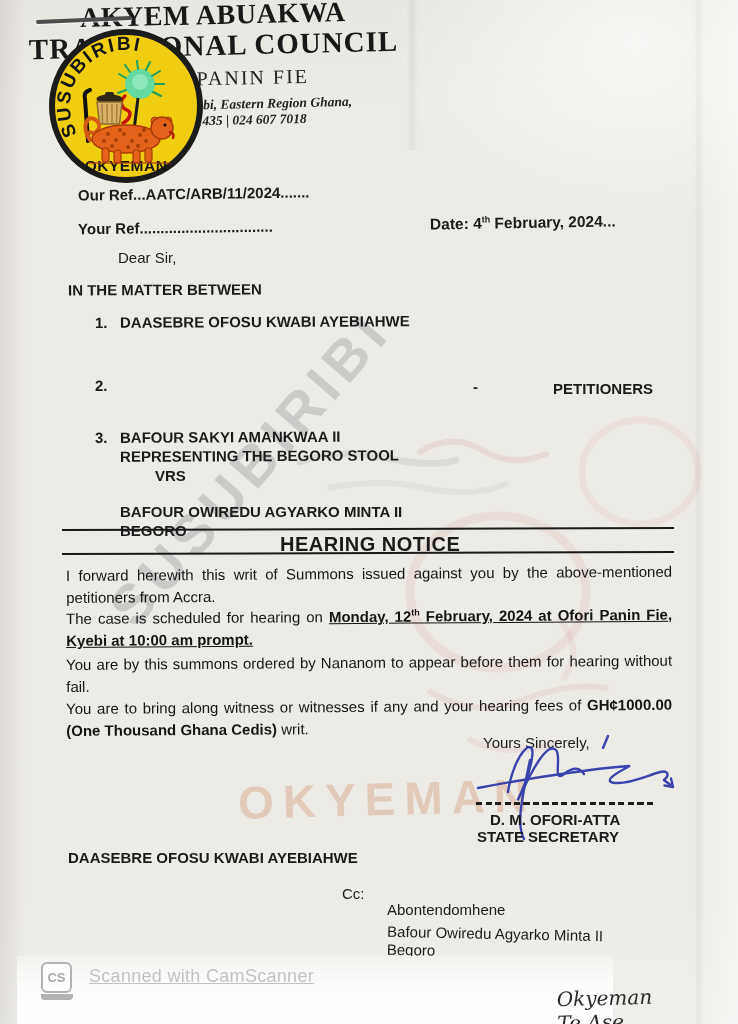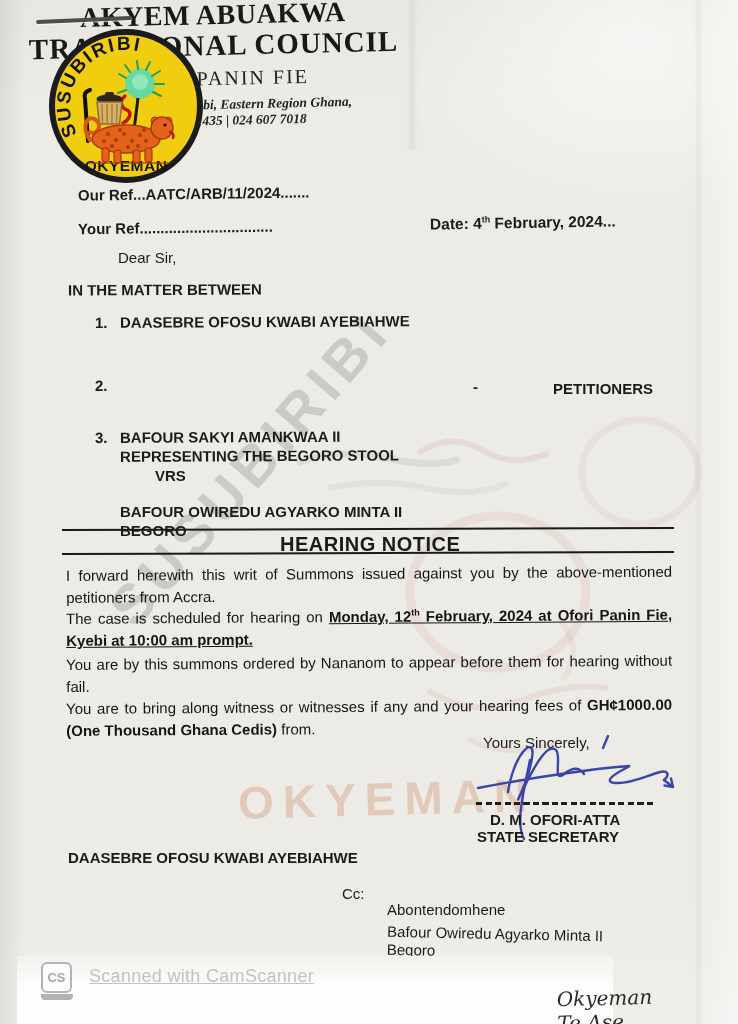--- a/index.html
+++ b/index.html
@@ -186,21 +186,21 @@
   <div class="abs z2 b line15" style="left:155px;top:466px;">VRS</div>
   <div class="abs z2 b line15" style="left:120px;top:502px;"><span>BAFOUR OWIREDU AGYARKO MINTA II</span><br><span>BEGORO</span></div>
 
   <div class="rule" style="top:528px;transform:rotate(-0.2deg);"></div>
   <div class="abs z2 b" style="left:280px;top:533px;font-size:20px;letter-spacing:.5px;">HEARING NOTICE</div>
   <div class="rule" style="top:552px;transform:rotate(-0.2deg);"></div>
 
   <div class="abs z2 para" style="left:66px;top:565px;">I forward herewith this writ of Summons issued against you by the above-mentioned petitioners from Accra.</div>
   <div class="abs z2 para" style="left:66px;top:608px;"><span>The case is scheduled for hearing on </span><span class="b u"><span>Monday, 12</span><sup class="sup">th</sup><span> February, 2024 at Ofori Panin Fie, Kyebi at 10:00 am prompt.</span></span></div>
   <div class="abs z2 para" style="left:66px;top:654px;">You are by this summons ordered by Nananom to appear before them for hearing without fail.</div>
-  <div class="abs z2 para" style="left:66px;top:698px;"><span>You are to bring along witness or witnesses if any and your hearing fees of </span><span class="b">GH¢1000.00 (One Thousand Ghana Cedis)</span><span> from.</span></div>
+  <div class="abs z2 para" style="left:66px;top:698px;"><span>You are to bring along witness or witnesses if any and your hearing fees of </span><span class="b">GH¢1000.00 (One Thousand Ghana Cedis)</span><span> writ.</span></div>
 
   <div class="abs z2 line15" style="left:483px;top:733px;">Yours Sincerely,</div>
   <svg class="abs z2" style="left:450px;top:726px;overflow:visible;" width="240" height="115" viewBox="0 0 240 115">
     <g fill="none" stroke="#2733a6" stroke-width="2.4" stroke-linecap="round" opacity=".9">
       <path d="M 58,66 C 64,26 86,8 82,32 C 78,58 60,88 72,66 C 84,40 98,16 106,24 C 112,30 102,58 114,48 C 124,40 130,42 134,48"></path>
       <path d="M 28,62 C 90,50 150,42 180,40 C 164,48 152,56 166,57 C 180,58 196,50 210,46 C 218,44 220,49 214,54"></path>
       <path d="M 214,54 L 223,61 M 223,61 L 214.5,59.5 M 223,61 L 221,52.5"></path>
       <path d="M 80,34 C 72,72 66,98 74,113"></path>
       <path d="M 158,10 L 153,22"></path>
     </g>

